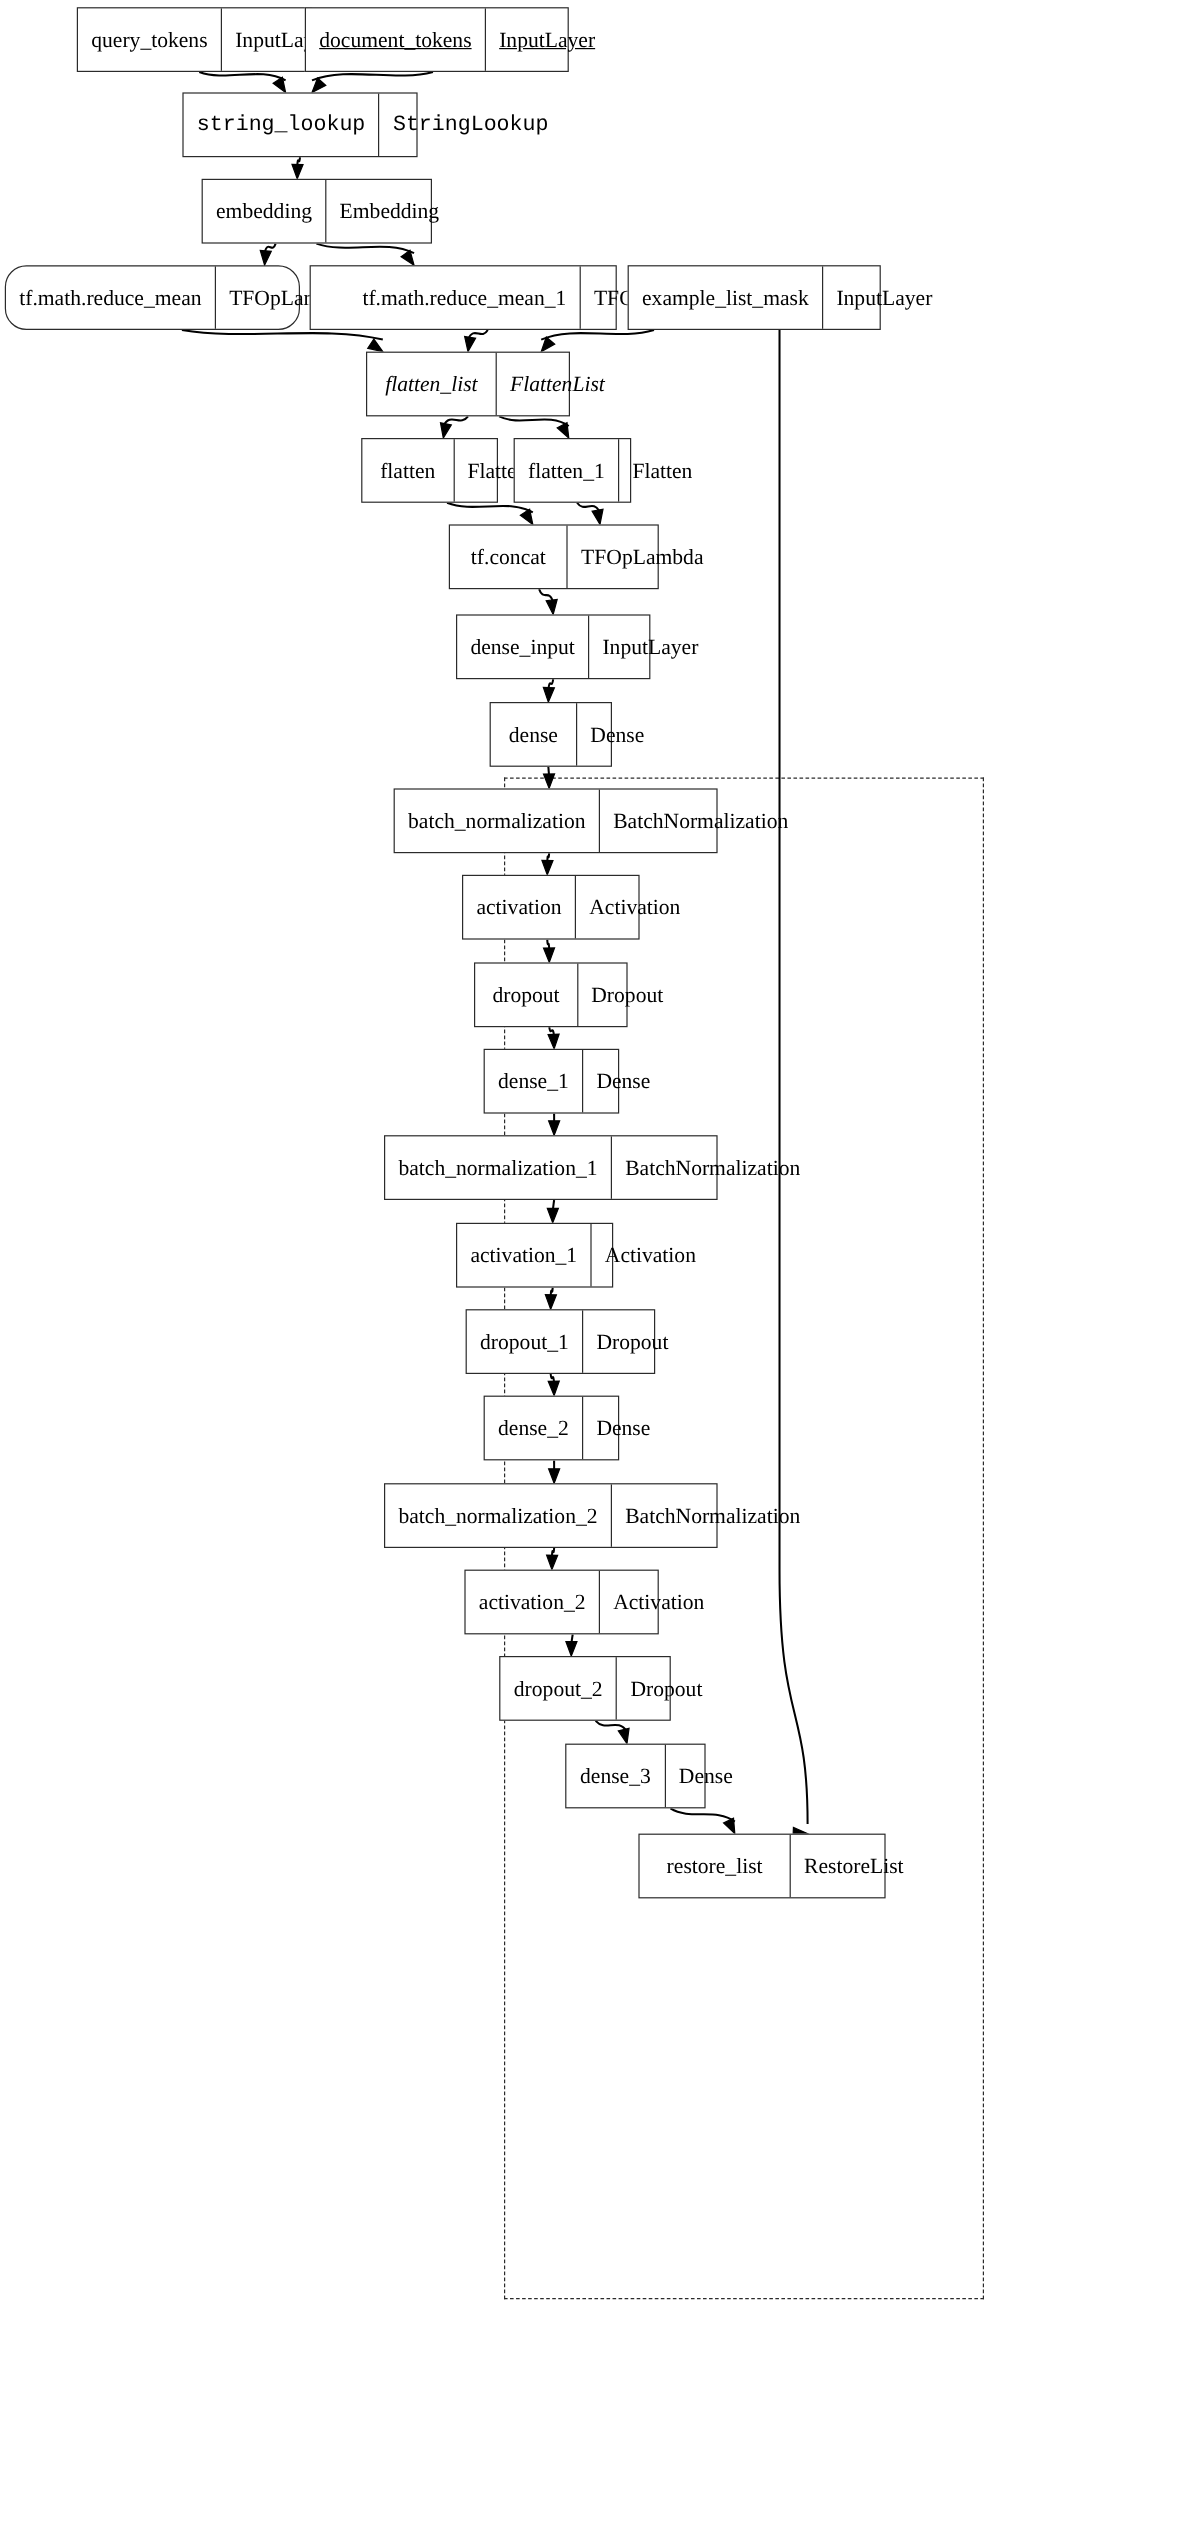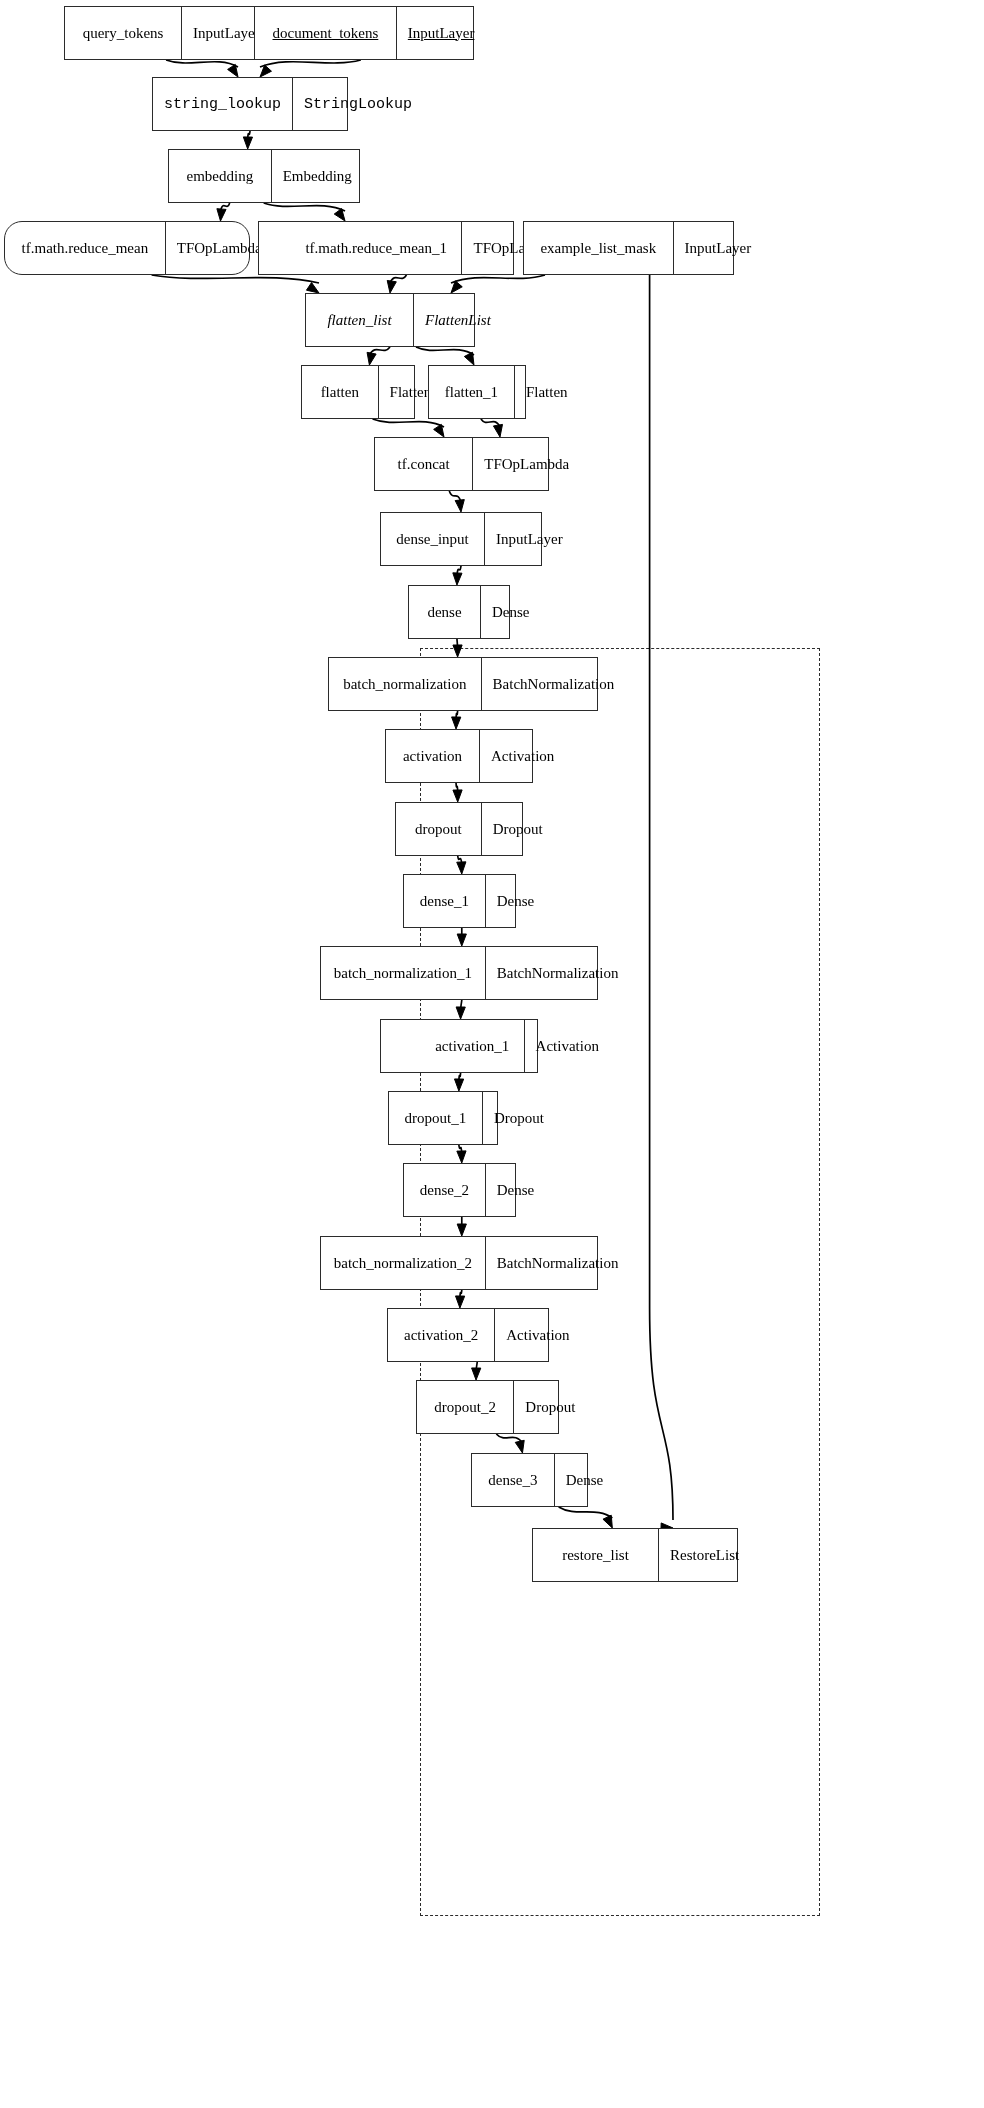--- a/index.html
+++ b/index.html
@@ -24,21 +24,21 @@
     border: 1.6px solid #2b2b2b;
     background: #ffffff;
     height: 54px;
     z-index: 3;
   }
   .node .cell {
     display: flex;
     align-items: center;
     justify-content: center;
     padding: 0 11px;
-    font-size: 15px;
+    font-size: 18px;
     color: #000000;
     line-height: 1;
     white-space: nowrap;
   }
   .node .cell.left {
     border-right: 1.6px solid #2b2b2b;
   }
   
   .cluster {
     position: absolute;
@@ -208,25 +208,25 @@
         <div class="cell right" style="flex: 1 1 auto;">Dropout</div>
       </div>
       <div class="node" style="left: 403px; top: 874px; width: 113px;">
         <div class="cell left" style="flex: 0 0 58.76px;">dense_1</div>
         <div class="cell right" style="flex: 1 1 auto;">Dense</div>
       </div>
       <div class="node" style="left: 320px; top: 946px; width: 278px;">
         <div class="cell left" style="flex: 0 0 141.78px;">batch_normalization_1</div>
         <div class="cell right" style="flex: 1 1 auto;">BatchNormalization</div>
       </div>
-      <div class="node" style="left: 380px; top: 1019px; width: 158px; padding-left: 40px;">
+      <div class="node" style="left: 380px; top: 1019px; width: 131px;">
         <div class="cell left" style="flex: 0 0 80.58px;">activation_1</div>
         <div class="cell right" style="flex: 1 1 auto;">Activation</div>
       </div>
-      <div class="node" style="left: 388px; top: 1091px; width: 110px;">
+      <div class="node" style="left: 388px; top: 1091px; width: 158px;">
         <div class="cell left" style="flex: 0 0 70.89px;">dropout_1</div>
         <div class="cell right" style="flex: 1 1 auto;">Dropout</div>
       </div>
       <div class="node" style="left: 403px; top: 1163px; width: 113px;">
         <div class="cell left" style="flex: 0 0 58.76px;">dense_2</div>
         <div class="cell right" style="flex: 1 1 auto;">Dense</div>
       </div>
       <div class="node" style="left: 320px; top: 1236px; width: 278px;">
         <div class="cell left" style="flex: 0 0 141.78px;">batch_normalization_2</div>
         <div class="cell right" style="flex: 1 1 auto;">BatchNormalization</div>

